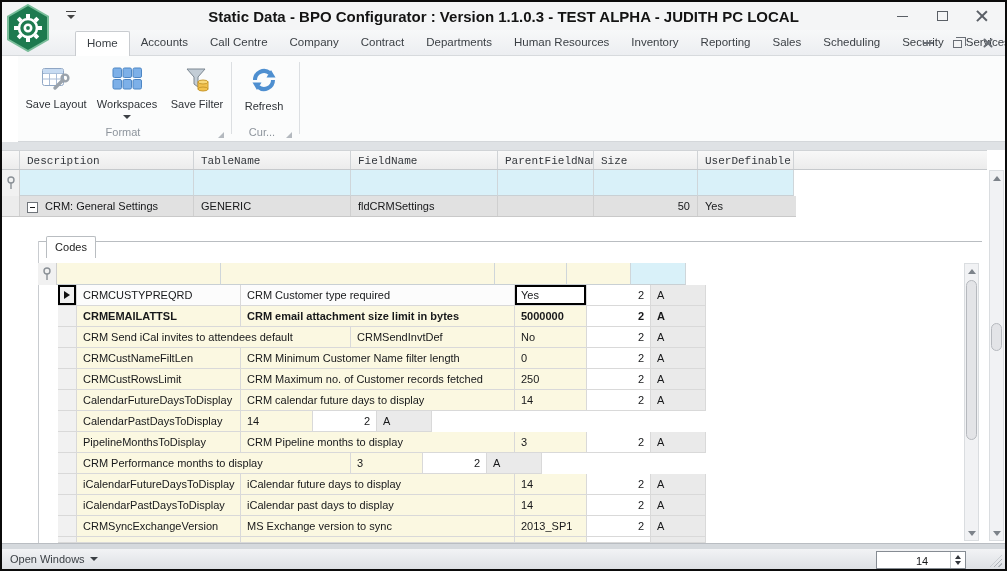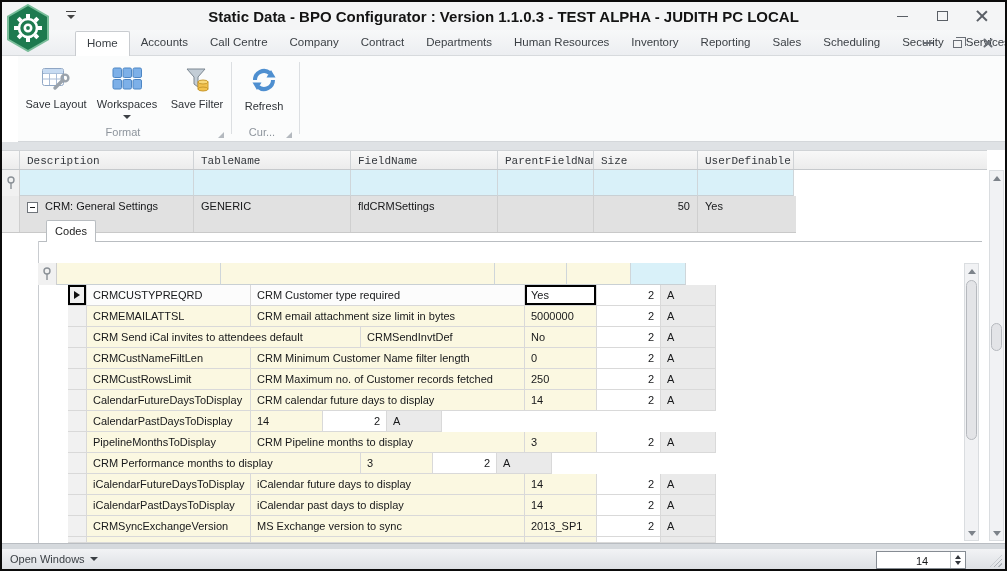--- a/index.html
+++ b/index.html
@@ -54,30 +54,30 @@
   
   .hdr-band{position:absolute;background:linear-gradient(#f8f8f8,#ececec);border-top:1px solid #d0d3d6;border-bottom:1px solid #c6c9cc;display:flex;}
   .hcell{border-right:1px solid #d0d3d6;padding:4px 0 0 7px;color:#33373c;white-space:nowrap;overflow:hidden;font-family:Liberation Mono, monospace;}
   .topstrip{position:absolute;left:0;top:140px;right:0;height:8px;background:#dfe2e5;}
   .frow{position:absolute;display:flex;}
   .fcell{border-right:1px solid #cfd6da;border-bottom:1px solid #c9d0d4;}
   .cyan{background:#d9f1f9;}
   .yellow{background:#fbf8e1;}
   .indcell{background:#f1f1f1;border-right:1px solid #cfcfcf;display:flex;align-items:center;justify-content:center;}
   
-  .crm-row{position:absolute;left:0;top:194px;width:794px;height:37px;display:flex;background:#e1e1e1;border-bottom:1px solid #c9c9c9;}
+  .crm-row{position:absolute;left:0;top:194px;width:794px;height:21px;display:flex;background:#e1e1e1;border-bottom:1px solid #c9c9c9;}
   .crm-cell{border-right:1px solid #cfcfcf;padding:4px 0 0 7px;white-space:nowrap;overflow:hidden;color:#17181a;}
   .minusbox{position:relative;display:inline-block;width:11px;height:11px;border:1px solid #6f747a;background:#fff;margin:-1px 7px -2px 0;vertical-align:middle;}
   .minusbox::after{content:"";position:absolute;left:2px;right:2px;top:4px;height:1px;background:#17181a;}
   
-  .codes-tab{position:absolute;left:44px;top:218px;width:50px;height:22px;background:#fff;
+  .codes-tab{position:absolute;left:44px;top:234px;width:50px;height:22px;background:#fff;
     border:1px solid #b9bdc1;border-bottom:none;border-radius:2px 2px 0 0;
     padding-top:4px;text-align:center;color:#222;z-index:5;}
   .panel-frame{position:absolute;left:36px;top:239px;width:944px;height:302px;border-left:1px solid #c9ccd0;}
-  .crow{position:absolute;left:38px;height:21px;display:flex;padding-left:28px;}
+  .crow{position:absolute;left:28px;height:21px;display:flex;padding-left:28px;}
   .ccell{border-right:1px solid #d9d9d9;border-bottom:1px solid #d9d9d9;padding:4px 0 0 6px;
     white-space:nowrap;overflow:hidden;color:#17181a;}
   .w-ind{width:19px;padding:0;}
   .w-code{width:164px;}
   .w-desc{width:274px;}
   .w-type{width:72px;}
   .w-sort{width:64px;text-align:right;padding-right:6px;padding-left:0;}
   .w-status{width:55px;}
   .bg-white{background:#fff;}
   .bg-gray{background:#eaeaea;}
@@ -298,21 +298,21 @@
   <div class="crow" style="top:283px;">
     <div class="ccell w-ind sel-ind">
         <span class="row-arrow"></span>
       </div>
     <div class="ccell w-code sel-cell">CRMCUSTYPREQRD</div>
     <div class="ccell w-desc sel-cell">CRM Customer type required</div>
     <div class="ccell w-type sel-focus">Yes</div>
     <div class="ccell w-sort bg-white">2</div>
     <div class="ccell w-status bg-gray">A</div>
   </div>
-  <div class="crow" style="top:304px;">
+  <div class="crow" style="top:304px;font-weight:bold;">
     <div class="ccell w-ind indcell"></div>
     <div class="ccell w-code yellow">CRMEMAILATTSL</div>
     <div class="ccell w-desc yellow">CRM email attachment size limit in bytes</div>
     <div class="ccell w-type yellow">5000000</div>
     <div class="ccell w-sort bg-white">2</div>
     <div class="ccell w-status bg-gray">A</div>
   </div>
   <div class="crow" style="top:325px;">
     <div class="ccell w-ind indcell"></div>
     <div class="ccell w-desc yellow">CRM Send iCal invites to attendees default</div>

